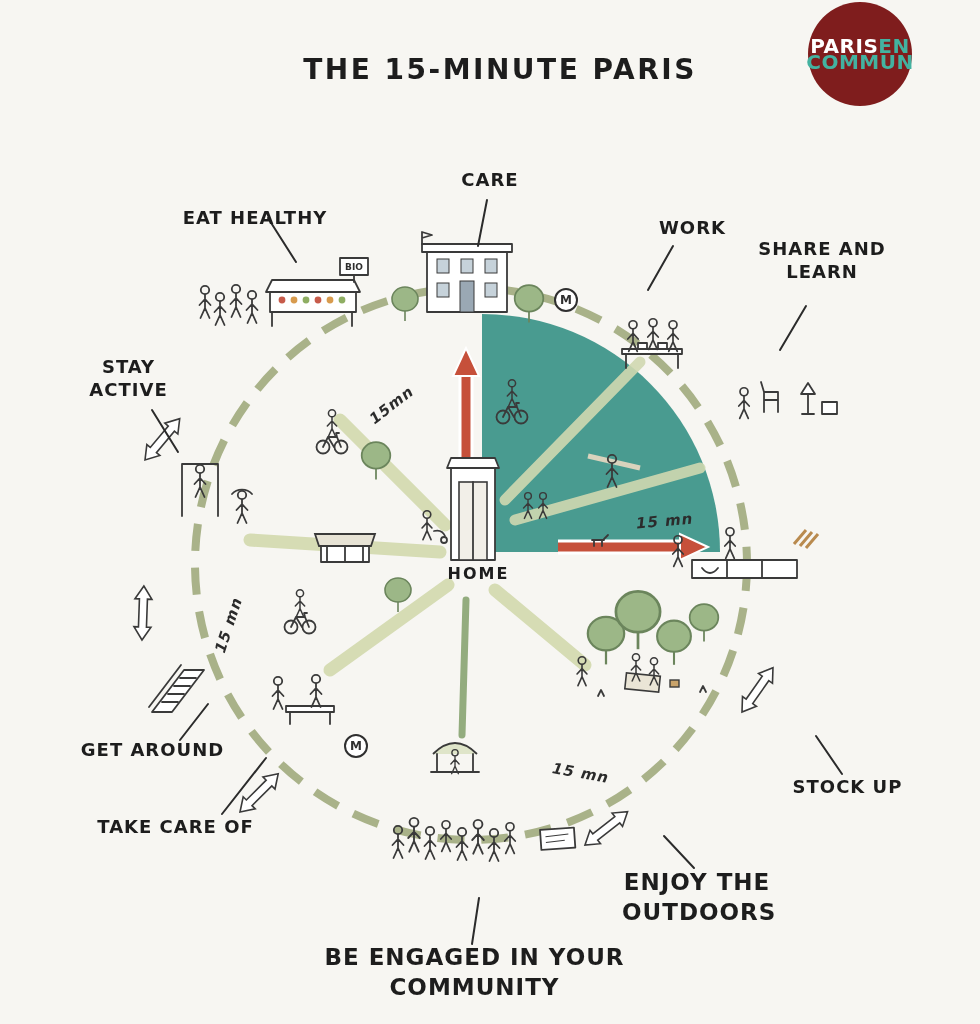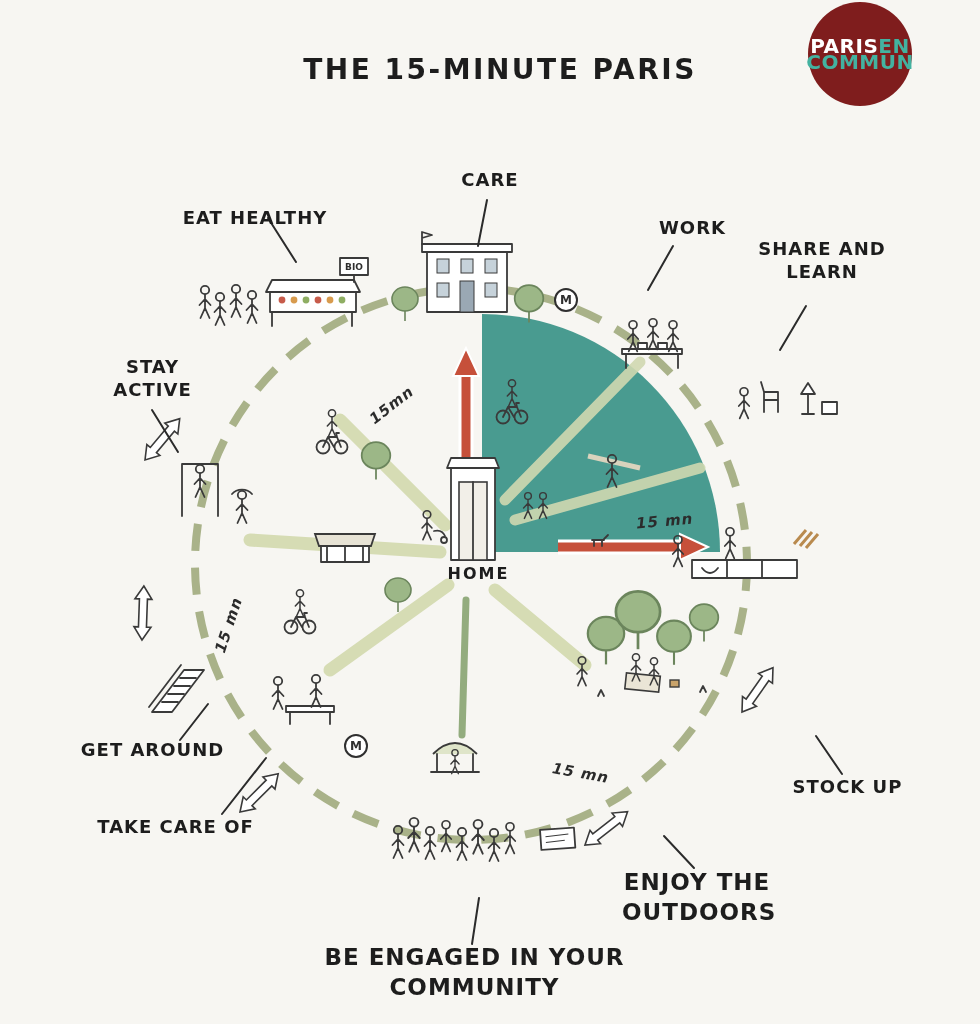--- a/index.html
+++ b/index.html
@@ -8,21 +8,21 @@
   .stage{position:absolute;inset:0;}
   svg.art{position:absolute;top:0;left:0;}
 
   
   .lbl{position:absolute;font-weight:bold;color:#1d1d1d;text-align:center;line-height:1.3;letter-spacing:1px;}
   .lbl-title{left:250px;top:52px;width:500px;font-size:28px;letter-spacing:2.5px;}
   .lbl-eat{left:170px;top:184px;width:170px;font-size:18px;margin-top:22px;}
   .lbl-learn{left:440px;top:168px;width:100px;font-size:18px;}
   .lbl-work{left:645px;top:216px;width:95px;font-size:18px;}
   .lbl-share{left:752px;top:237px;width:140px;font-size:18px;}
-  .lbl-stay{left:100px;top:355px;width:105px;font-size:18px;}
+  .lbl-stay{left:76px;top:355px;width:105px;font-size:18px;}
   .lbl-getaround{left:75px;top:738px;width:155px;font-size:18px;}
   .lbl-health{left:83px;top:815px;width:185px;font-size:18px;}
   .lbl-community{left:272px;top:943px;width:405px;font-size:23px;}
   .lbl-outdoors{left:622px;top:868px;width:150px;font-size:23px;}
   .lbl-stockup{left:780px;top:775px;width:135px;font-size:18px;}
   .lbl-home{left:441px;top:564px;width:75px;font-size:16px;letter-spacing:2px;}
 
   .mn{position:absolute;font-size:15px;font-weight:bold;font-style:italic;color:#2b2b2b;letter-spacing:1px;white-space:nowrap;}
   .mn-n{left:366px;top:396px;transform:rotate(-38deg);}
   .mn-e{left:636px;top:512px;transform:rotate(-5deg);}

